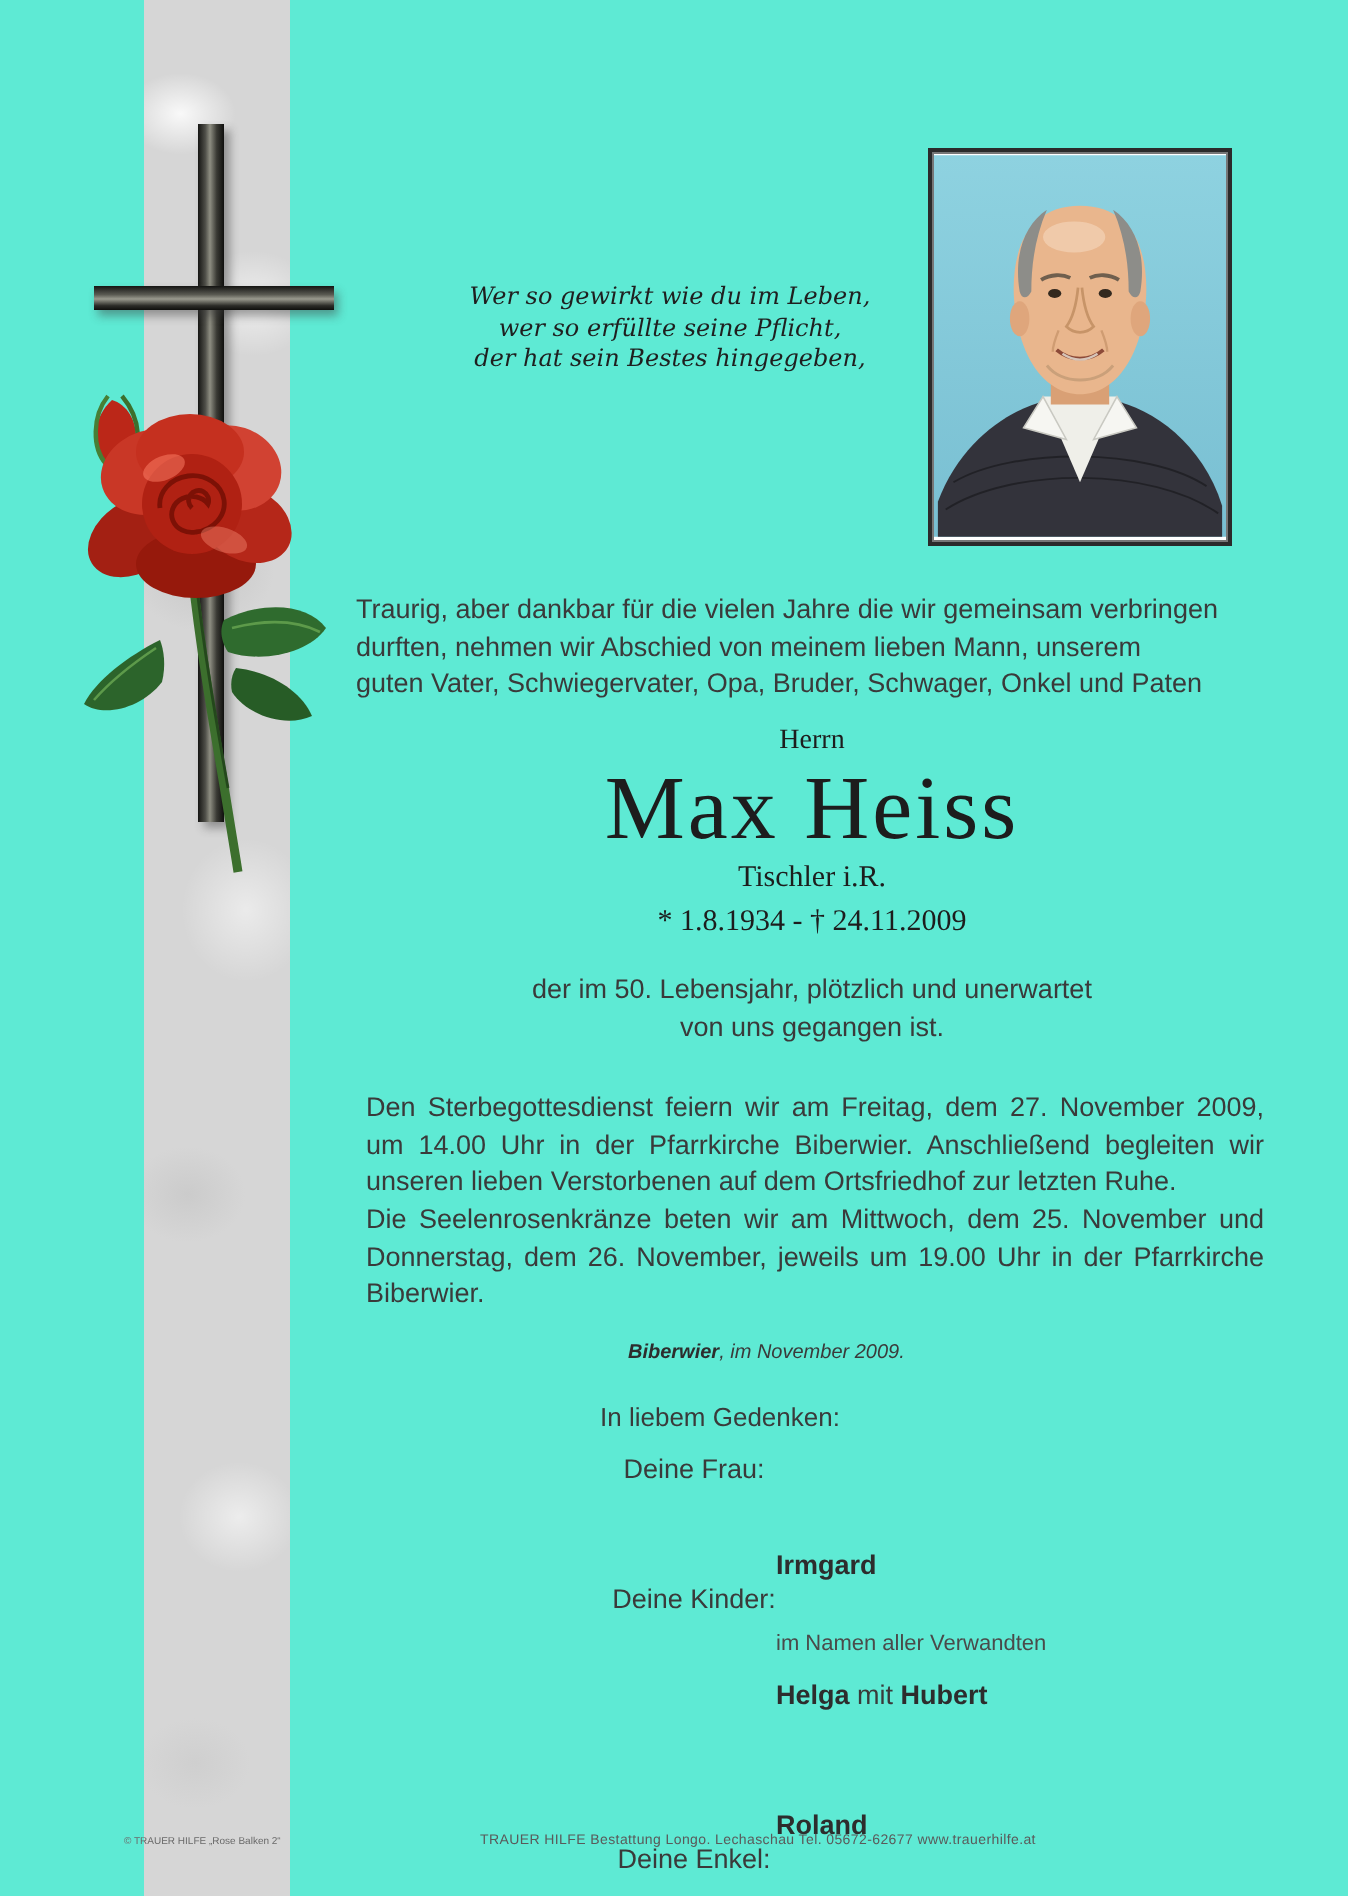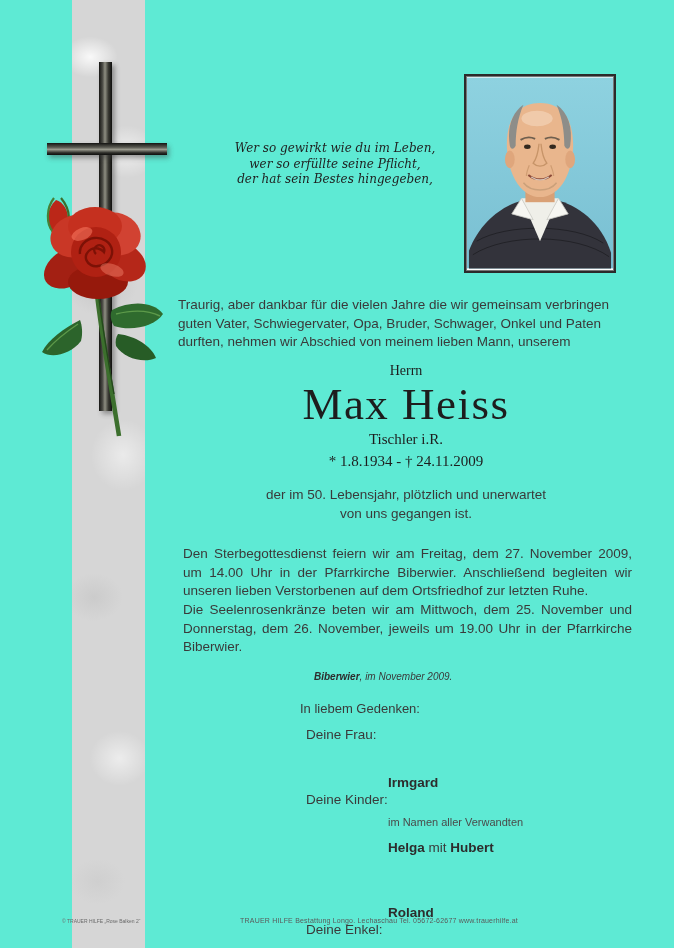--- a/index.html
+++ b/index.html
@@ -66,21 +66,21 @@
   .para{
     position:absolute;left:183px;width:449px;
     text-align:justify;font-size:13.5px;line-height:18.7px;color:#3a3a3a;
   }
   .para-service{top:545px;}
   .para-rosary{top:601px;}
   .dateline{position:absolute;left:314px;top:671px;font-size:10px;color:#3a3a3a;white-space:pre-wrap;font-style:italic;}
   .gedenken{position:absolute;left:300px;top:701px;font-size:13px;color:#3a3a3a;text-align:center;}
   .family{position:absolute;left:306px;top:726px;font-size:13.5px;line-height:17px;color:#3a3a3a;}
   .family-row{display:flex;}
-  .family-label{width:82px;flex:0 0 82px;}
+  .family-label{width:82px;flex:0 0 82px;text-align:center;}
   .family-value{white-space:pre-wrap;margin-top:48px;}
   .b{font-weight:700;color:#2d2d2d;}
   .closing{position:absolute;left:388px;top:816px;font-size:11px;color:#4a4a4a;}
   .footer-center{
     position:absolute;left:0;top:917px;width:758px;text-align:center;
     font-size:7px;color:#5a5a5a;letter-spacing:.2px;
   }
   .footer-left{
     position:absolute;left:62px;top:918px;font-size:5px;color:#6a6a6a;
   }
@@ -157,22 +157,22 @@
   </div>
 
   <div class="verse">
     <div>Wer so gewirkt wie du im Leben,</div>
     <div>wer so erfüllte seine Pflicht,</div>
     <div>der hat sein Bestes hingegeben,</div>
   </div>
 
   <div class="intro">
     <div>Traurig, aber dankbar für die vielen Jahre die wir gemeinsam verbringen</div>
+    <div>durften, nehmen wir Abschied von meinem lieben Mann, unserem</div>
     <div>guten Vater, Schwiegervater, Opa, Bruder, Schwager, Onkel und Paten</div>
-    <div>durften, nehmen wir Abschied von meinem lieben Mann, unserem</div>
   </div>
 
   <div class="serifline salutation">Herrn</div>
   <div class="serifline name">Max Heiss</div>
   <div class="serifline profession">Tischler i.R.</div>
   <div class="serifline dates">* 1.8.1934 - † 24.11.2009</div>
 
   <div class="passing">
     <div>der im 50. Lebensjahr, plötzlich und unerwartet</div>
     <div>von uns gegangen ist.</div>

